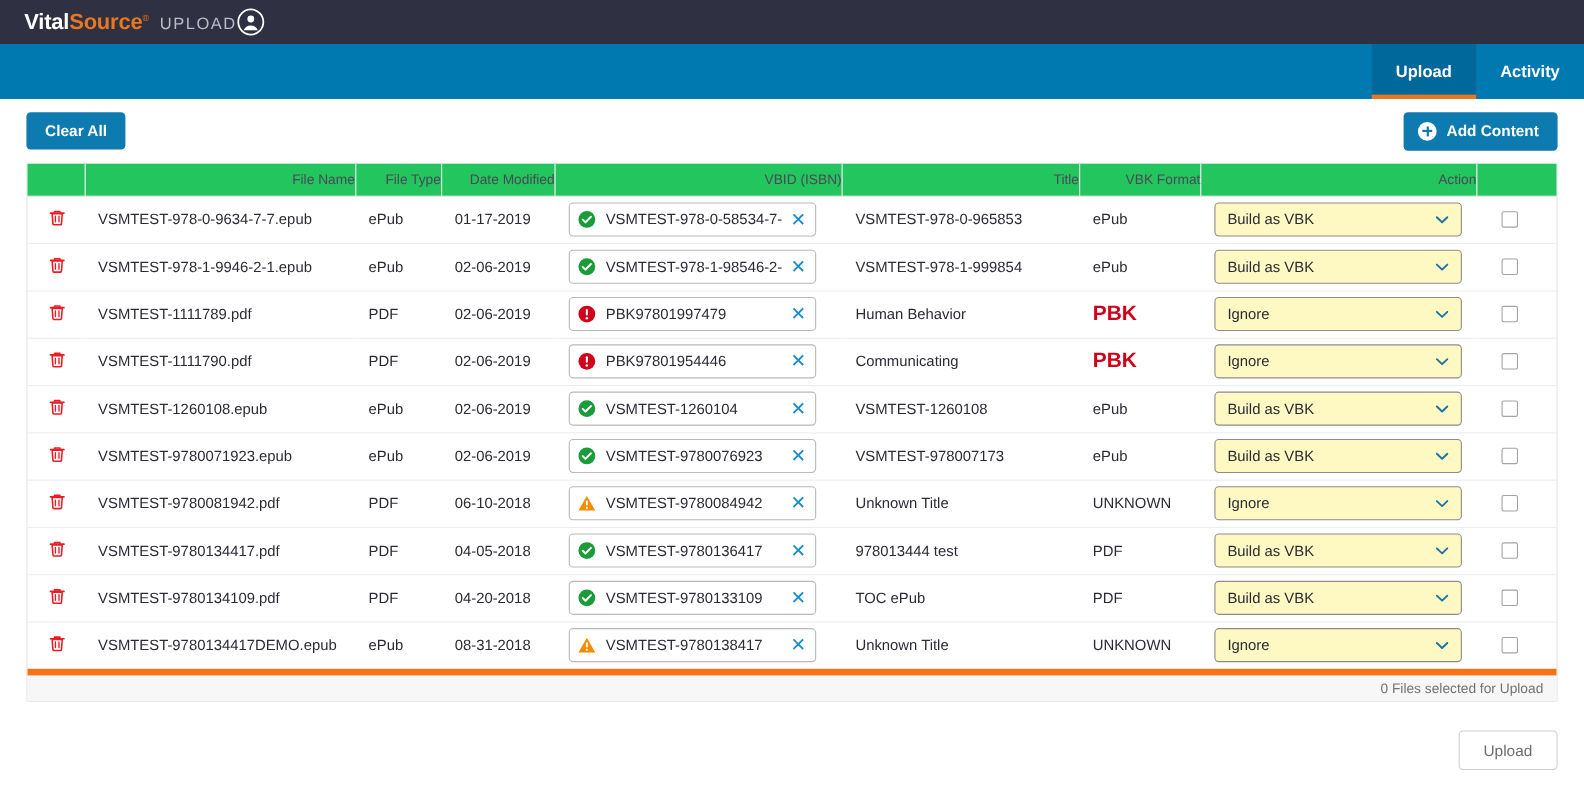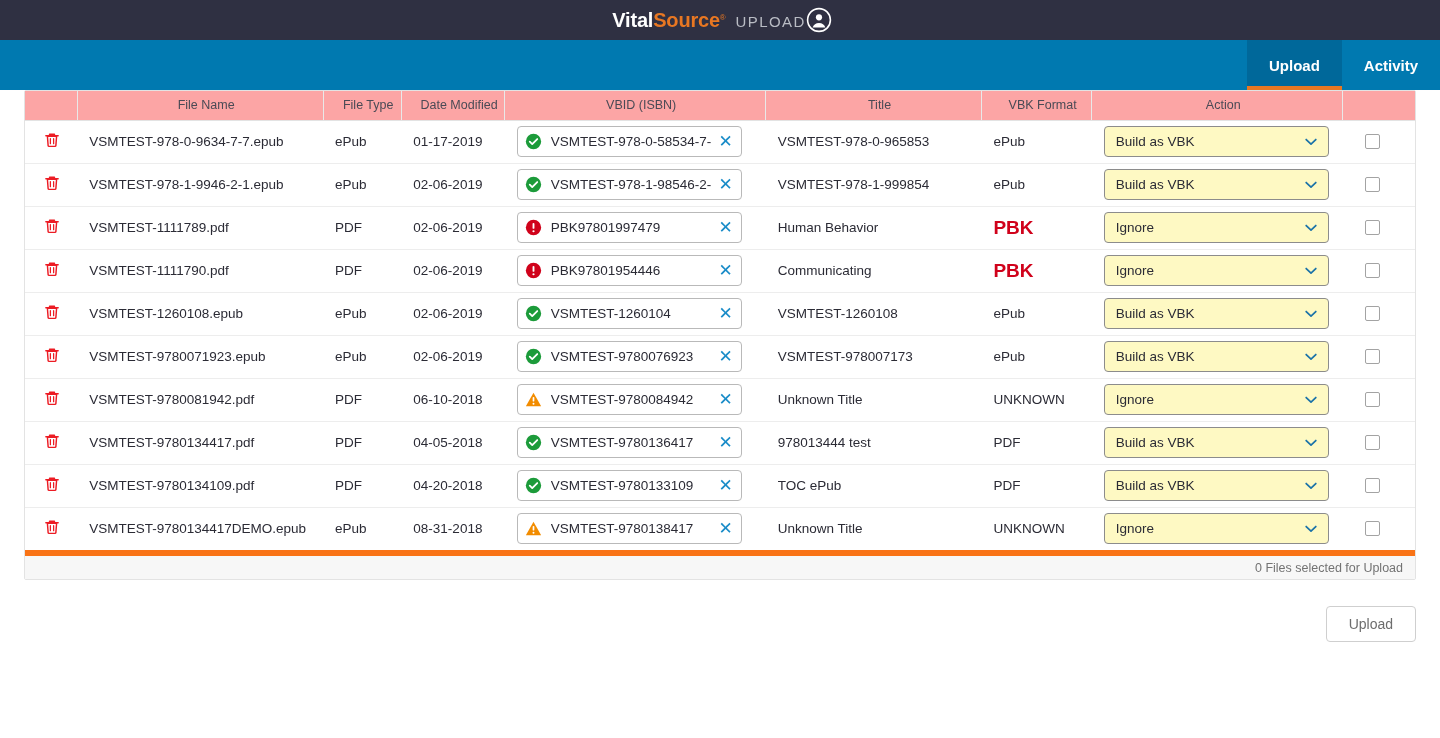--- a/index.html
+++ b/index.html
@@ -8,21 +8,21 @@
     width: 1440px; height: 738px;
     background: #ffffff;
     font-family: "Liberation Sans", sans-serif;
     -webkit-font-smoothing: antialiased;
   }
   .page { position: relative; width: 1440px; height: 738px; overflow: hidden; background:#fff; }
 
   
   .topbar {
     height: 40px; background: #2f3042;
-    display: flex; align-items: center; justify-content: center;
+    display: flex; align-items: center; justify-content: flex-start;
     padding: 0 18px 0 22px;
   }
   .logo { display: flex; align-items: baseline; font-size: 20px; letter-spacing: -0.2px; }
   .logo .vital { color: #ffffff; font-weight: bold; }
   .logo .source { color: #e87722; font-weight: bold; }
   .logo .reg { color: #e87722; font-size: 8px; position: relative; top: -7px; margin-right:1px; }
   .logo .upload-word {
     color: #b9bcc4; font-size: 15px; font-weight: normal;
     letter-spacing: 1.4px; margin-left: 9px;
   }
@@ -71,22 +71,22 @@
   .plus-circle::before { left:4px; right:4px; top:7.5px; height:2px; }
   .plus-circle::after  { top:4px; bottom:4px; left:7.5px; width:2px; }
 
   
   .table-wrap {
     margin: 0 24px; border:1px solid #e3e3e3; border-radius:2px;
     background:#fff;
   }
   table { width:100%; border-collapse:collapse; table-layout:fixed; }
   thead th {
-    background:#fca5a5; color:#4a4a55; font-size:12.5px; font-weight:normal;
-    text-align:center; height:29px; padding:0 0 0 12px;
+    background:#22c55e; color:#4a4a55; font-size:12.5px; font-weight:normal;
+    text-align:right; height:29px; padding:0 0 0 12px;
     border-bottom:1px solid #e3e3e3; border-right:1px solid #e9e9e9;
     vertical-align: middle;
   }
   thead th:last-child { border-right:none; }
   tbody td {
     height:43px; font-size:13.5px; color:#2b2b35; padding:0 0 0 12px;
     border-bottom:1px solid #ededed; vertical-align:middle;
   }
   tbody tr:last-child td { border-bottom:none; }
 
@@ -175,20 +175,27 @@
 
   <div class="navbar">
     <div class="tab active">
       <span>Upload</span>
     </div>
     <div class="tab">
       <span>Activity</span>
     </div>
   </div>
 
+  <div class="actionrow">
+    <button class="btn-clear">Clear All</button>
+    <button class="btn-add">
+      <span class="plus-circle"></span>
+      <span>Add Content</span>
+    </button>
+  </div>
 
   <div class="table-wrap">
     <table>
       <colgroup>
         <col class="col-trash">
           <col class="col-name">
           <col class="col-type">
           <col class="col-date">
         <col class="col-vbid">
           <col class="col-title">

